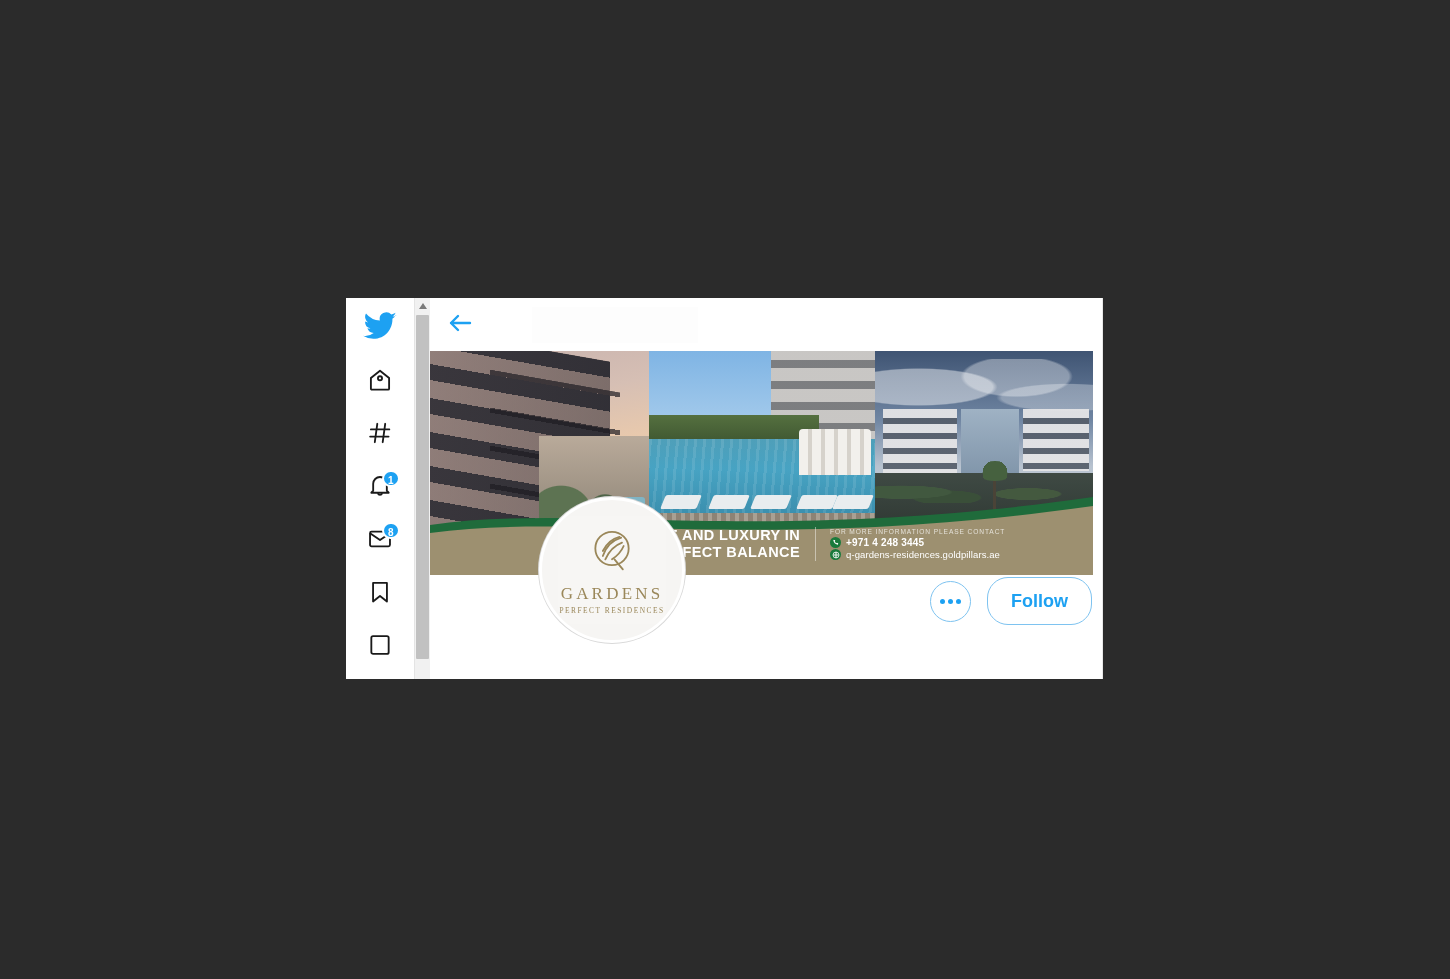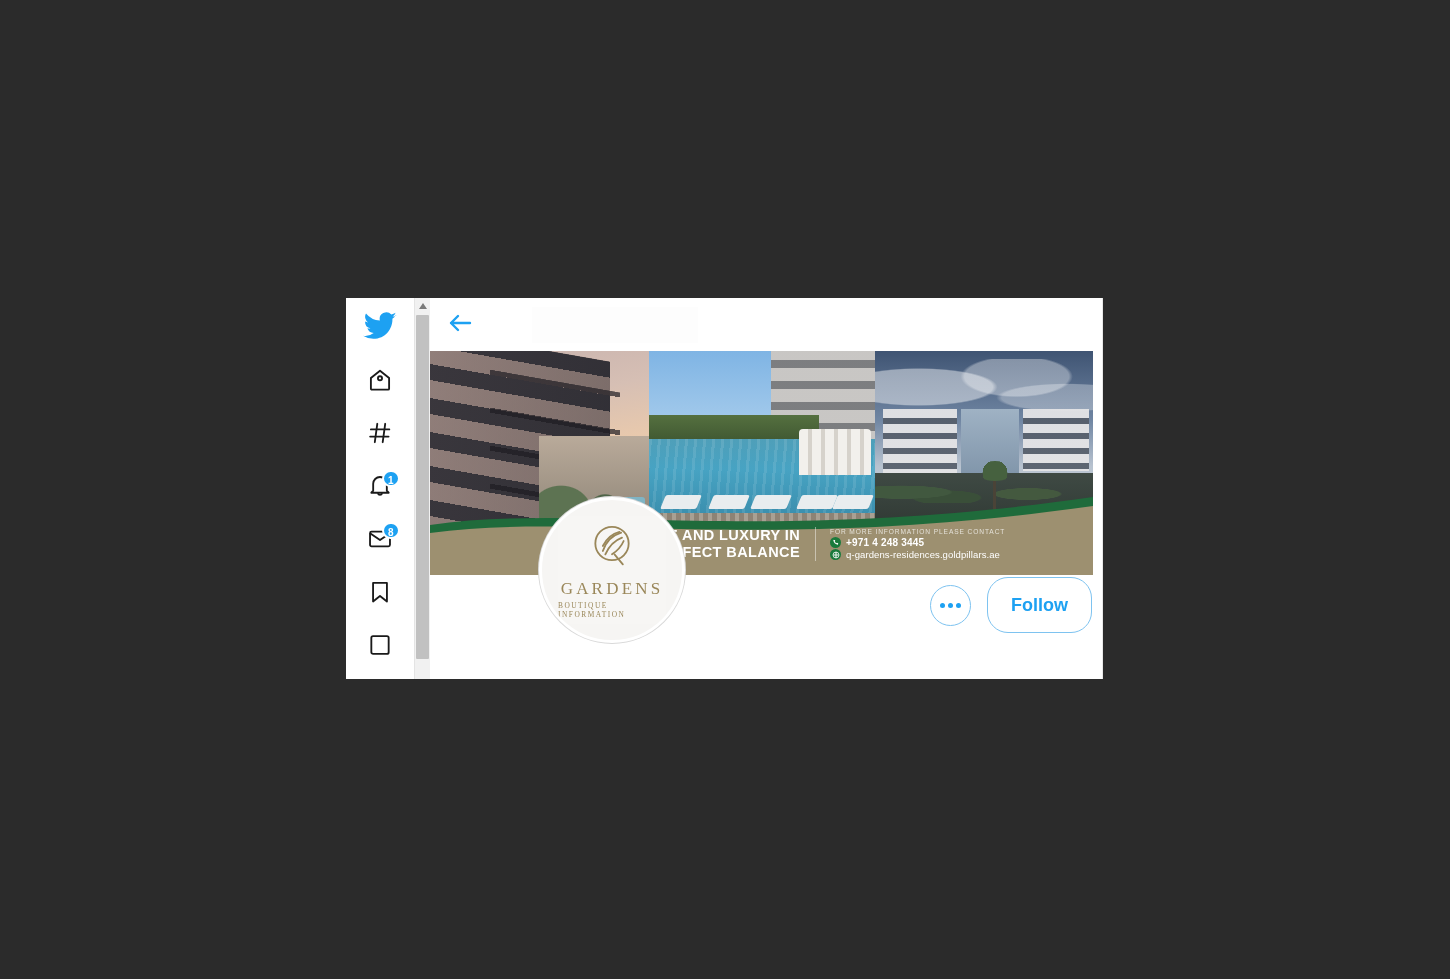--- a/index.html
+++ b/index.html
@@ -326,21 +326,21 @@
     display: flex; align-items: center; justify-content: center;
     background: #fff;
     cursor: pointer;
     margin-right: 16px;
   }
   .dot {
     width: 5px; height: 5px; border-radius: 50%;
     background: #1da1f2; margin: 0 1.3px;
   }
   #follow-button {
-    height: 56px;
+    height: 48px;
     padding: 0 23px;
     border-radius: 21px;
     border: 1.5px solid #7ec3f0;
     background: #fff;
     color: #1da1f2;
     font-size: 18px;
     font-weight: bold;
     display: flex; align-items: center; justify-content: center;
     cursor: pointer;
   }
@@ -509,21 +509,21 @@
           <svg width="50" height="50" viewBox="0 0 60 60" fill="none" stroke="#9a8759" stroke-width="2.2" stroke-linecap="round">
             <circle cx="30" cy="27" r="20"></circle>
             <path d="M19 36c4-12 12-19 22-22"></path>
             <path d="M19 30c5-10 12-15 20-17"></path>
             <path d="M22 40c5-11 12-17 20-20"></path>
             <path d="M30 40c6-4 11-9 14-16"></path>
             <path d="M33 40l10 12"></path>
           </svg>
         </span>
         <div id="logo-name">GARDENS</div>
-        <div id="logo-sub">BOUTIQUE INFORMATION</div>
+        <div id="logo-sub">PERFECT RESIDENCES</div>
       </div>
     </div>
 
     <div id="profile-actions">
       <div id="more-button">
         <span style="display:flex">
           <i class="dot"></i>
             <i class="dot"></i>
             <i class="dot"></i>
         </span>

